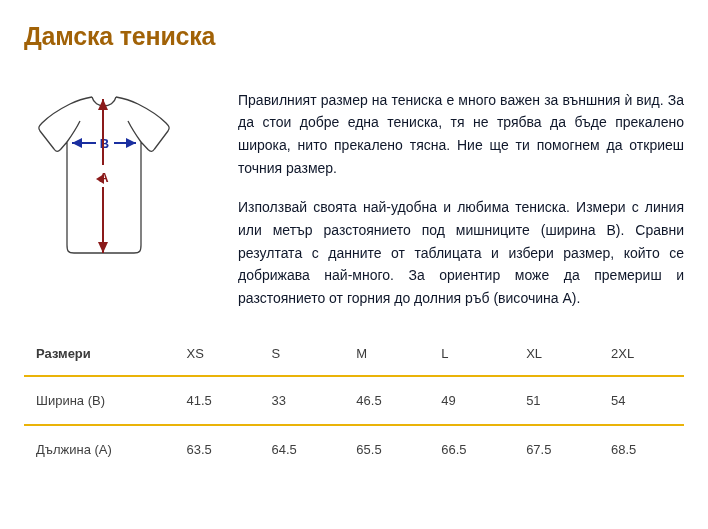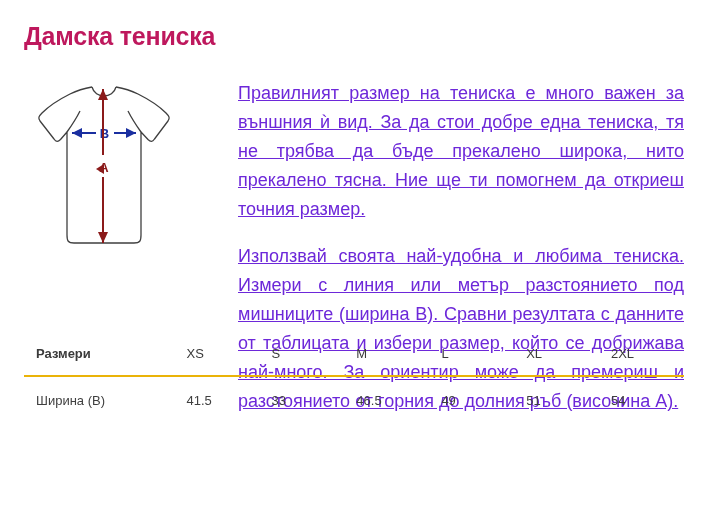--- a/index.html
+++ b/index.html
@@ -16,23 +16,23 @@
     overflow: hidden;
   }
 
   
   .header {
     padding: 22px 24px 0 24px;
   }
   .title {
     font-size: 25px;
     font-weight: bold;
-    color: #be185d;
+    color: #a16207;
     letter-spacing: -0.2px;
-    margin: 0 0 8px 0;
+    margin: 0 0 18px 0;
     line-height: 1.15;
   }
   .subtitle {
     font-size: 17px;
     color: #4b4b4b;
     margin: 0;
     line-height: 1.2;
     font-weight: normal;
   }
 
@@ -48,26 +48,25 @@
     padding-top: 2px;
   }
   .figure svg { display: block; }
 
   .text-col {
     flex: 1 1 auto;
     padding-left: 14px;
     padding-top: 6px;
   }
   .para {
-    font-size: 18px;
+    font-size: 14px;
     line-height: 1.62;
-    color: #6d28d9;
+    color: #0f172a;
     text-align: justify;
     margin: 0 0 17px 0;
-    text-decoration: underline;
   }
   .para:last-child { margin-bottom: 16px; }
 
   
   .table-wrap {
     position: absolute;
     left: 0; right: 0;
     top: 330px;
     padding: 0 24px;
   }
@@ -175,17 +174,26 @@
       <tbody>
         <tr>
           <td>Ширина (B)</td>
           <td>41.5</td>
           <td>33</td>
           <td>46.5</td>
           <td>49</td>
           <td>51</td>
           <td>54</td>
         </tr>
+        <tr>
+          <td>Дължина (A)</td>
+          <td>63.5</td>
+          <td>64.5</td>
+          <td>65.5</td>
+          <td>66.5</td>
+          <td>67.5</td>
+          <td>68.5</td>
+        </tr>
       </tbody>
     </table>
   </div>
 
 </div>
 
 </body></html>

